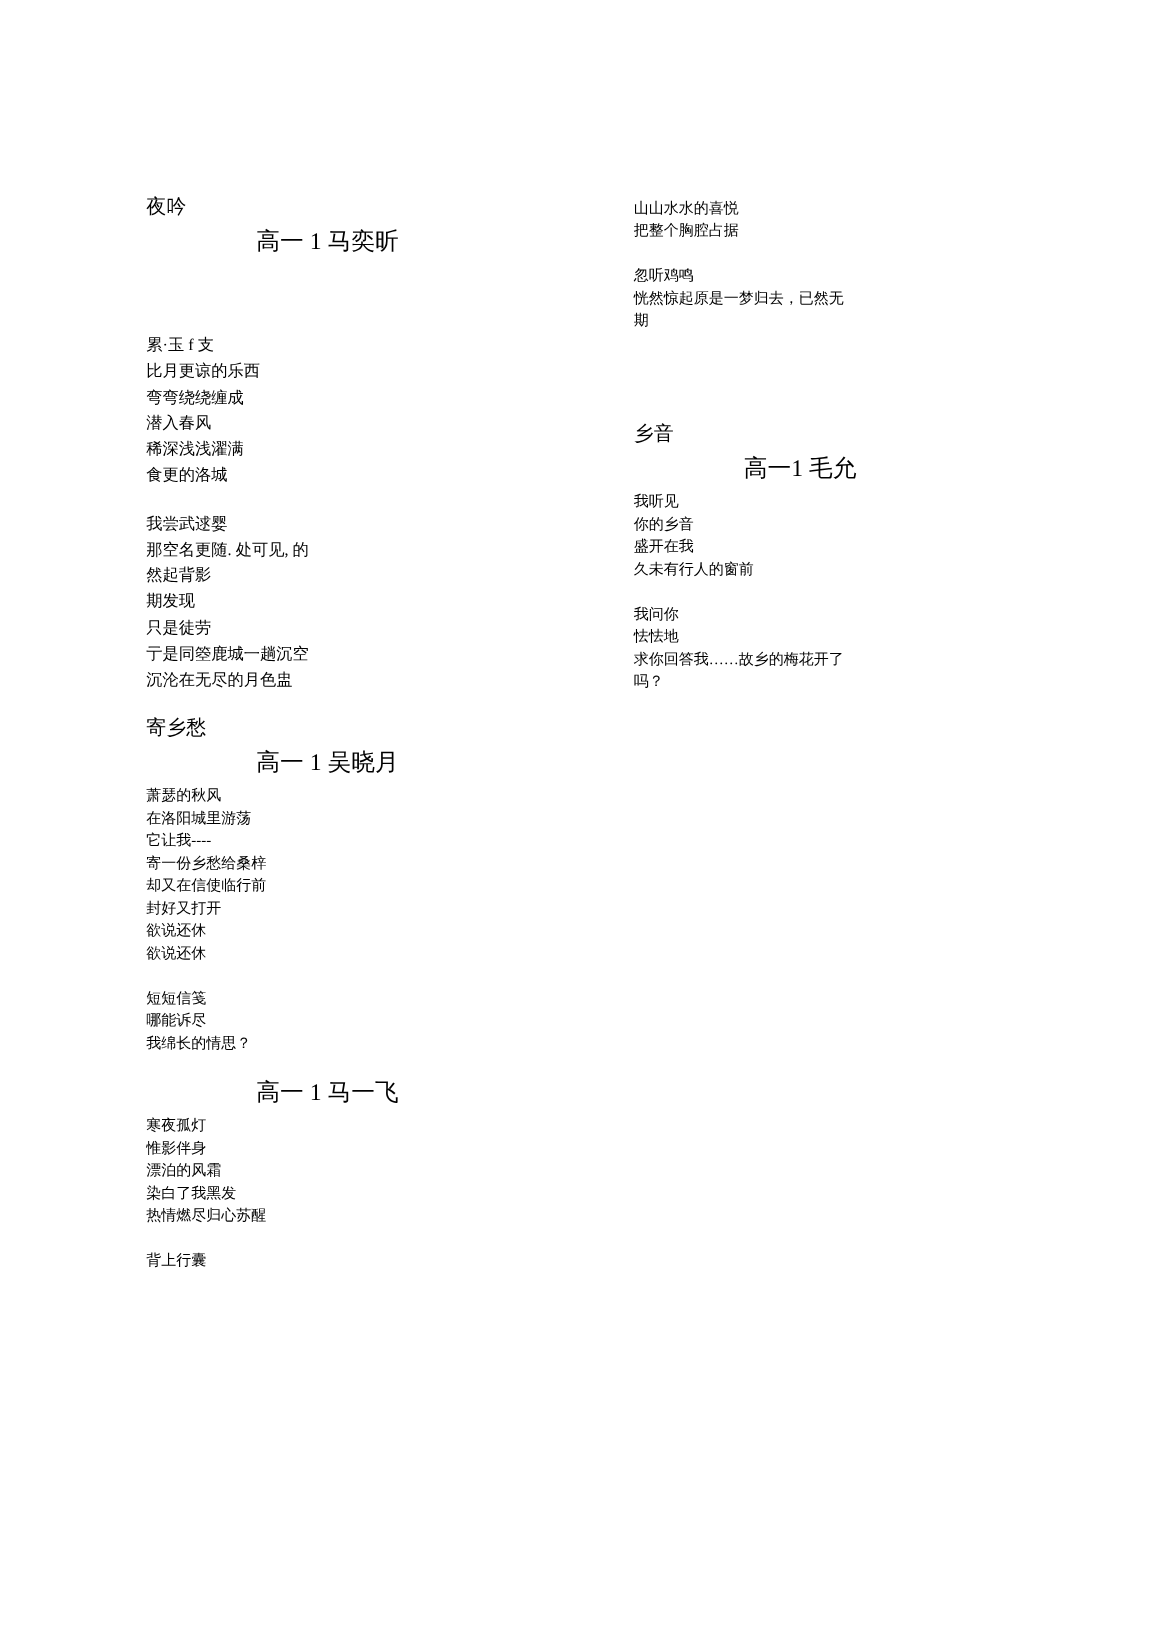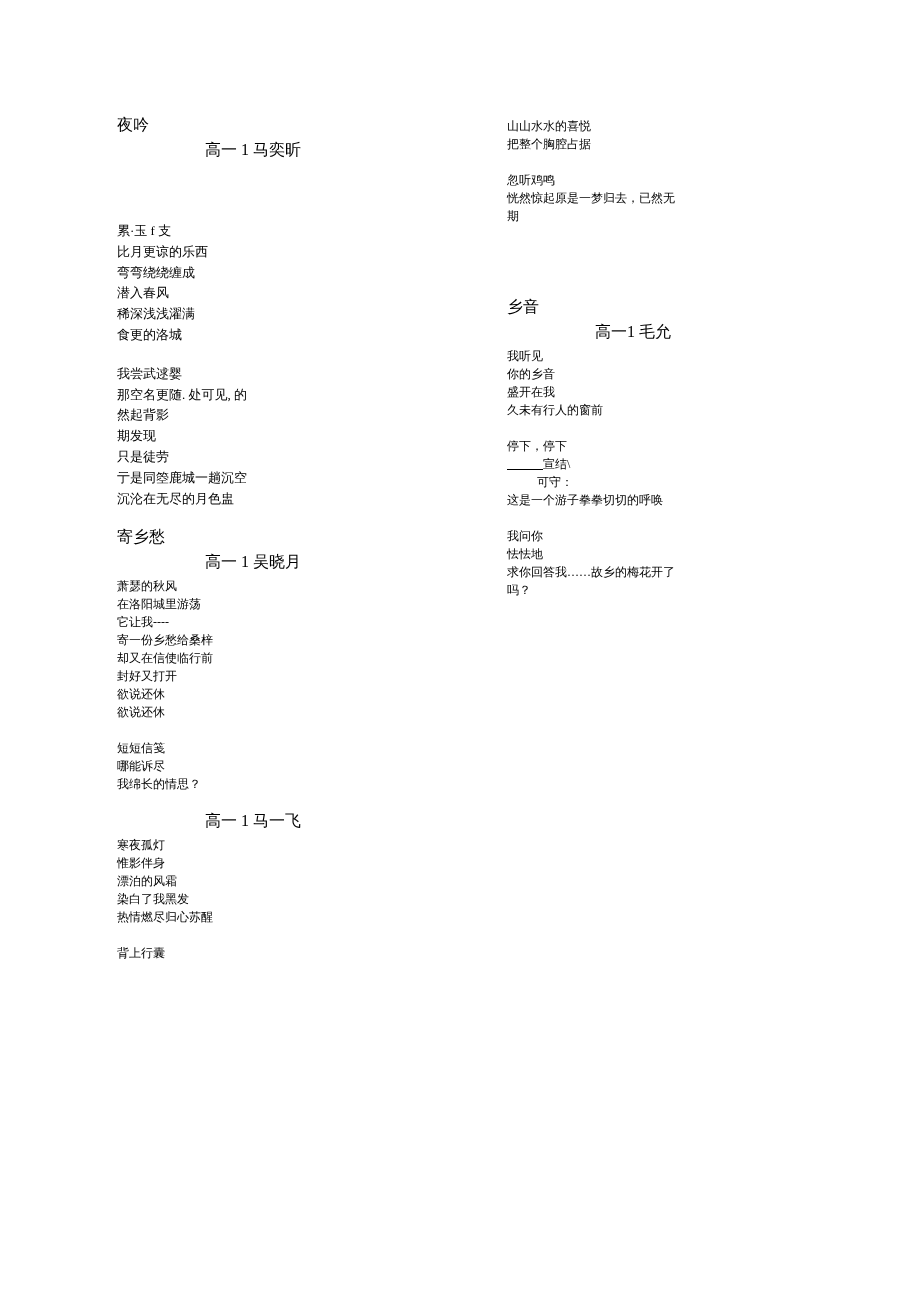--- a/index.html
+++ b/index.html
@@ -12,27 +12,28 @@
     color: #000;
     position: relative;
     padding: 115px 80px 40px 117px;
   }
   .columns {
     display: flex;
     gap: 70px;
   }
   .col {
     width: 320px;
+    margin-top: 40px;
   }
   .poem-title {
     font-size: 16px;
     margin-bottom: 4px;
   }
   .author {
-    font-size: 16px;
+    font-size: 19px;
     margin-left: 88px;
     margin-bottom: 4px;
   }
   .line {
     font-size: 12px;
     line-height: 1.5;
   }
   .small {
     font-size: 13px;
     line-height: 1.6;
@@ -141,28 +142,20 @@
       <div class="poem-title">乡音</div>
       <div class="author">高一1 毛允</div>
 
       <div class="stanza">
         <div class="line">我听见</div>
         <div class="line">你的乡音</div>
         <div class="line">盛开在我</div>
         <div class="line">久未有行人的窗前</div>
       </div>
 
-      <div class="stanza">
-        <div class="line">停下，停下</div>
-        <div class="line">
-          <span class="underline">　　　</span><span>宣结\</span>
-        </div>
-        <div class="line indent">可守：</div>
-        <div class="line">这是一个游子拳拳切切的呼唤</div>
-      </div>
 
       <div class="stanza">
         <div class="line">我问你</div>
         <div class="line">怯怯地</div>
         <div class="line">求你回答我……故乡的梅花开了</div>
         <div class="line">吗？</div>
       </div>
     </div>
 
   </div>

